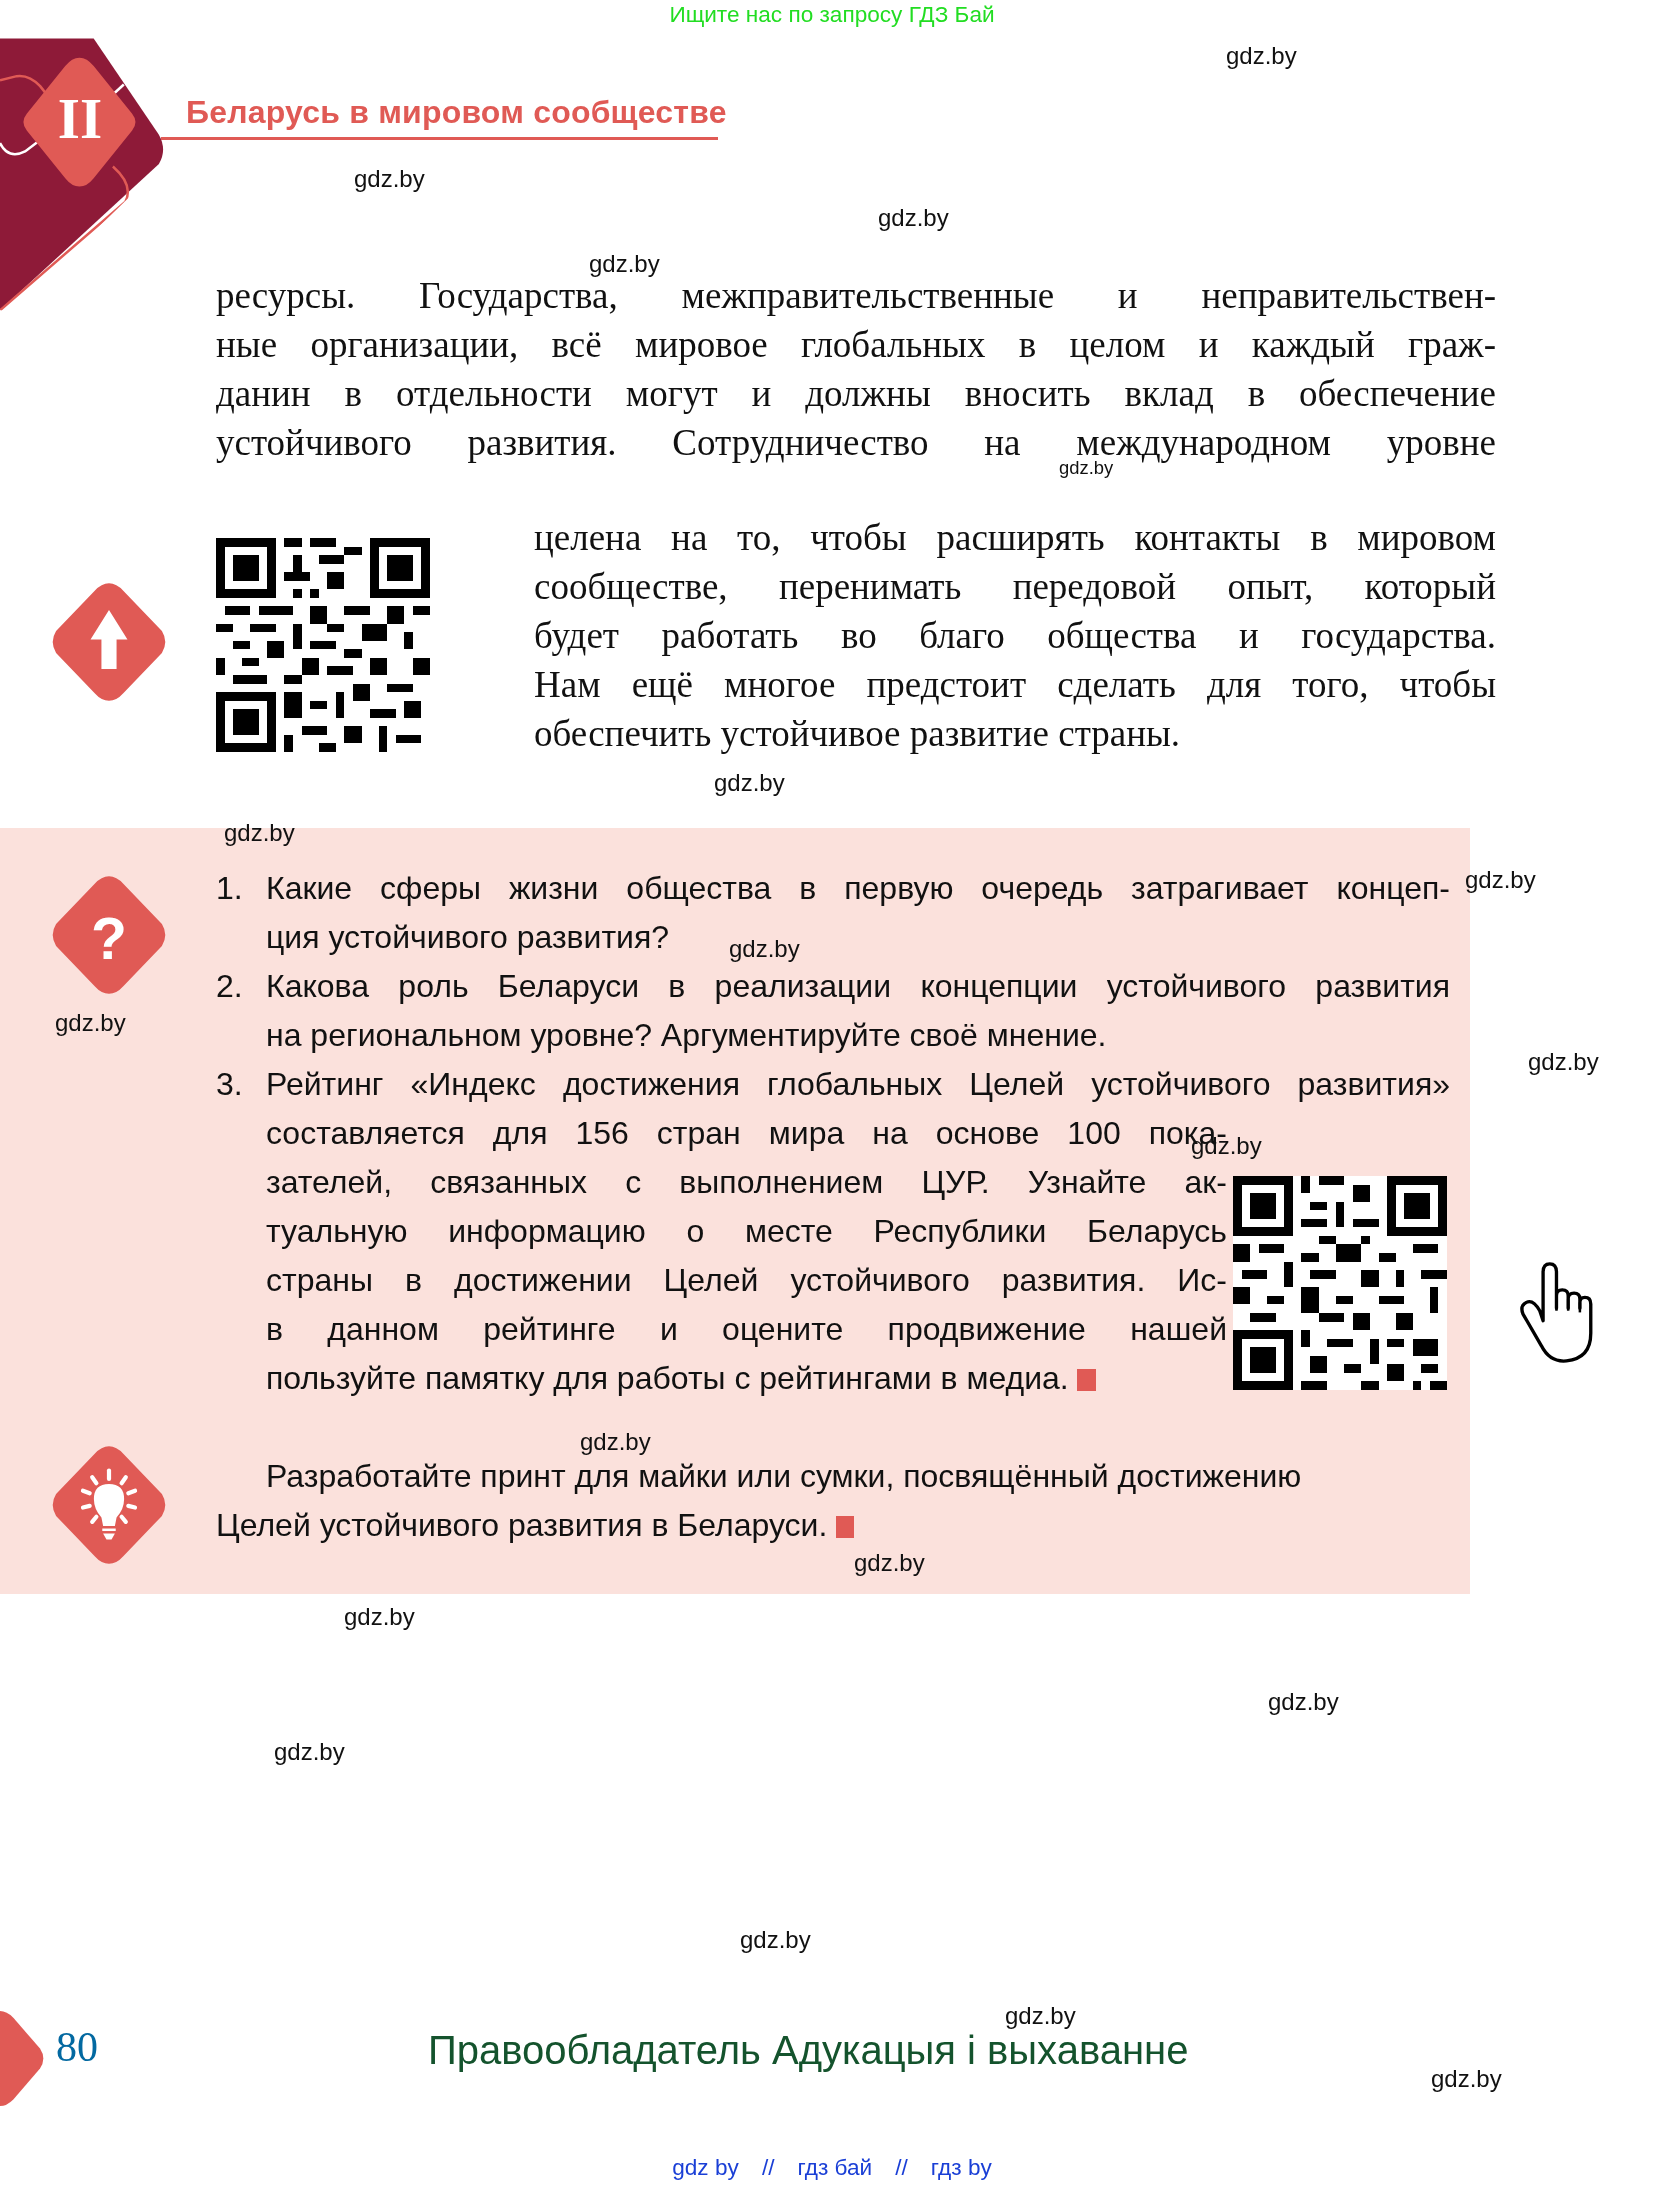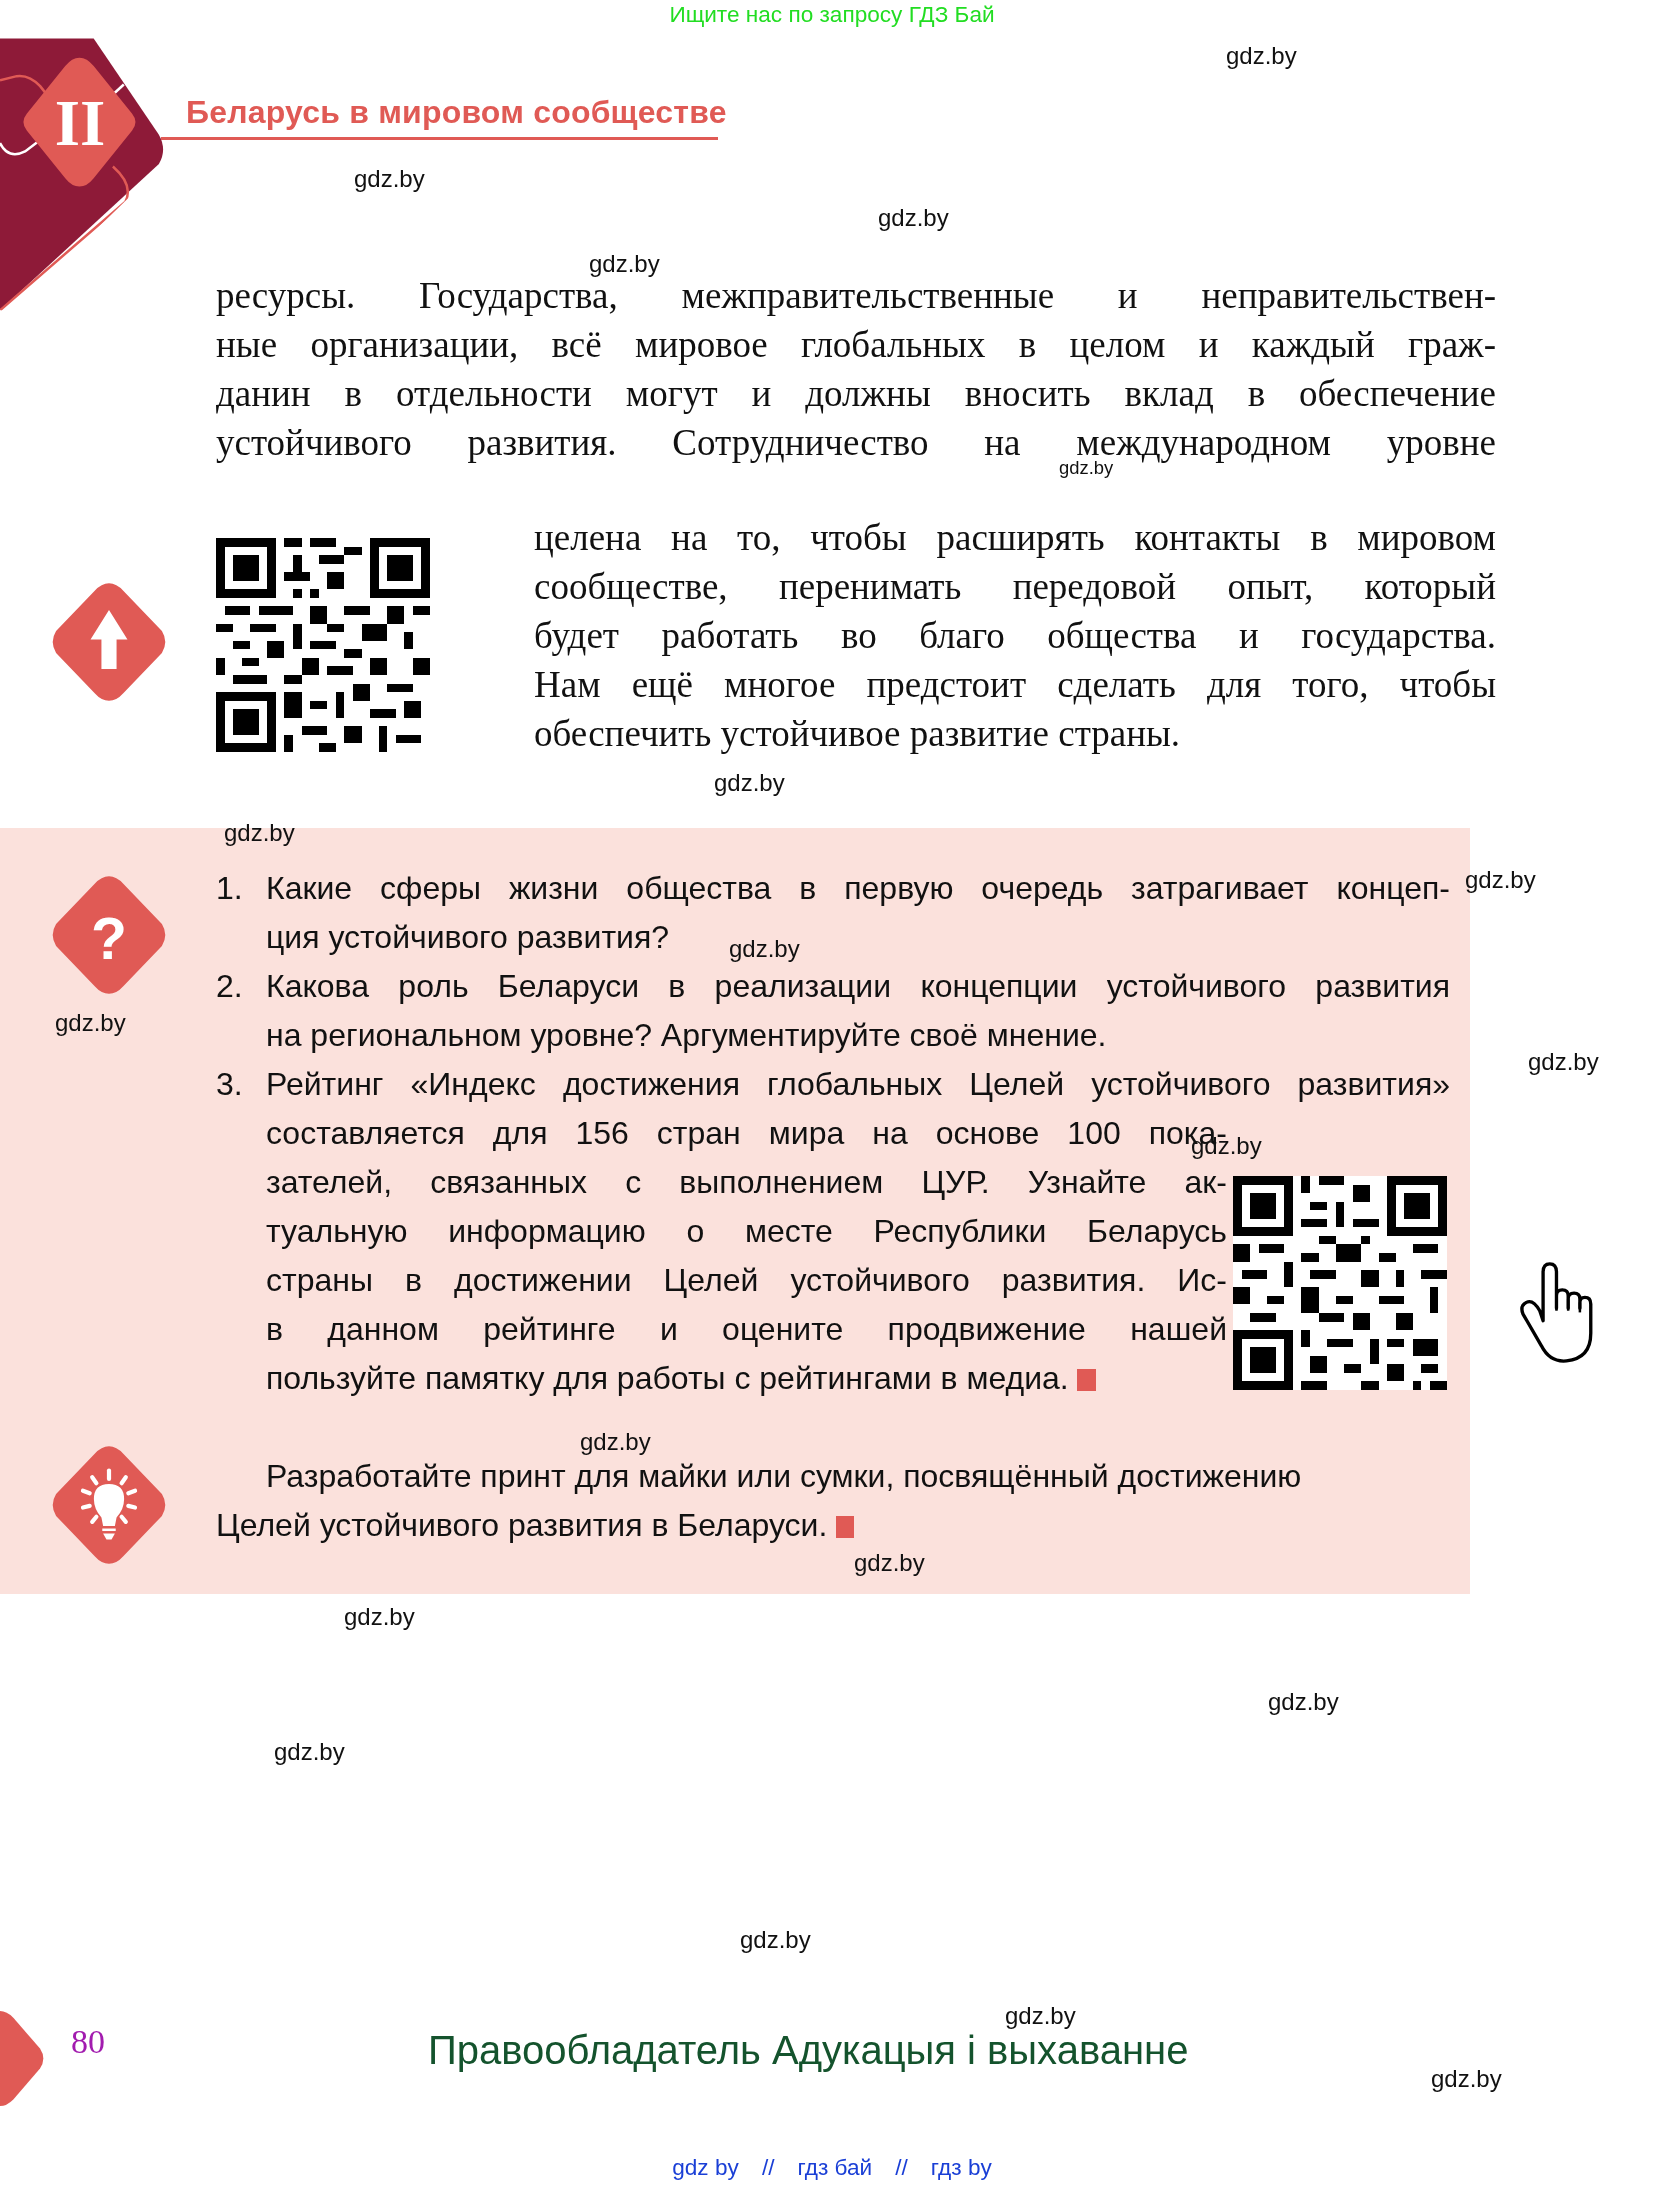--- a/index.html
+++ b/index.html
@@ -6,42 +6,42 @@
   body { width:1664px; height:2205px; position:relative; background:#ffffff; overflow:hidden;
          font-family:"Liberation Sans", sans-serif; color:#111; }
   .abs { position:absolute; }
   .top-banner { left:0; top:1.7px; width:1664px; text-align:center; color:#22dd22; font-size:22.6px; }
   .wm { font-family:"Liberation Sans", sans-serif; font-size:24px; color:#111; white-space:nowrap; }
   .wm.small { font-size:18.4px; }
   
   .chapter-title { left:186px; top:94px; font-size:32px; color:#e05a55; font-weight:bold; letter-spacing:0.2px; }
   .chapter-rule { left:161px; top:137px; width:557px; height:2.5px; background:#e05a55; }
   .chapter-num { left:40px; top:86px; width:80px; text-align:center; color:#fff;
-                 font-family:"Liberation Serif", serif; font-size:65px; font-weight:bold; }
+                 font-family:"Liberation Serif", serif; font-size:57px; font-weight:bold; }
   
   .serif { font-family:"Liberation Serif", serif; font-size:37px; line-height:49px; color:#111; }
   .p1 { left:216px; top:271px; width:1280px; text-align:justify; }
   .p1 .line, .p2 .line { display:block; text-align:justify; text-align-last:justify; white-space:nowrap; }
   .p1 .line.last, .p2 .line.last { text-align-last:left; }
   .p2 { left:534px; top:513px; width:962px; }
   .qr { background:#fff; }
   
   .pinkbox { left:0; top:828px; width:1470px; height:766px; background:#fbe1dc; }
   .sans { font-family:"Liberation Sans", sans-serif; font-size:32px; line-height:49px; color:#111; }
   .q-num { position:absolute; left:0; }
   .q-list { left:216px; top:864px; width:1234px; }
   .q-item { position:relative; padding-left:50px; }
   .q-item .line { display:block; white-space:nowrap; text-align:justify; text-align-last:justify; }
   .q-item .line.last { text-align-last:left; }
   .q-item .line.narrow { width:961px; }
   .endmark { display:inline-block; width:18.4px; height:22px; background:#e05a55; margin-left:8.4px; vertical-align:-1.7px; }
   .task { left:216px; top:1452px; width:1234px; }
   .task .line { display:block; white-space:nowrap; }
   .footer-title { left:428px; top:2028px; font-size:40px; color:#14532d; }
-  .page-num { left:71px; top:2023px; font-family:"Liberation Serif", serif; font-size:34px; color:#a21caf; }
+  .page-num { left:56px; top:2023px; font-family:"Liberation Serif", serif; font-size:42px; color:#0369a1; }
   .footer-links { left:0; top:2155px; width:1664px; text-align:center; color:#1a3fd6; font-size:22.6px; }
   .footer-links span { margin:0 8.4px; }
 </style>
 </head>
 <body>
 
 <div class="abs top-banner">Ищите нас по запросу ГДЗ Бай</div>
 
 <svg class="abs" style="left:0;top:34px" width="184" height="285" viewBox="0 0 220 340">
   <path d="M0,5 L112,5 L190,120 Q200,138 190,155 L0,330 Z" fill="#8e1a38"></path>

